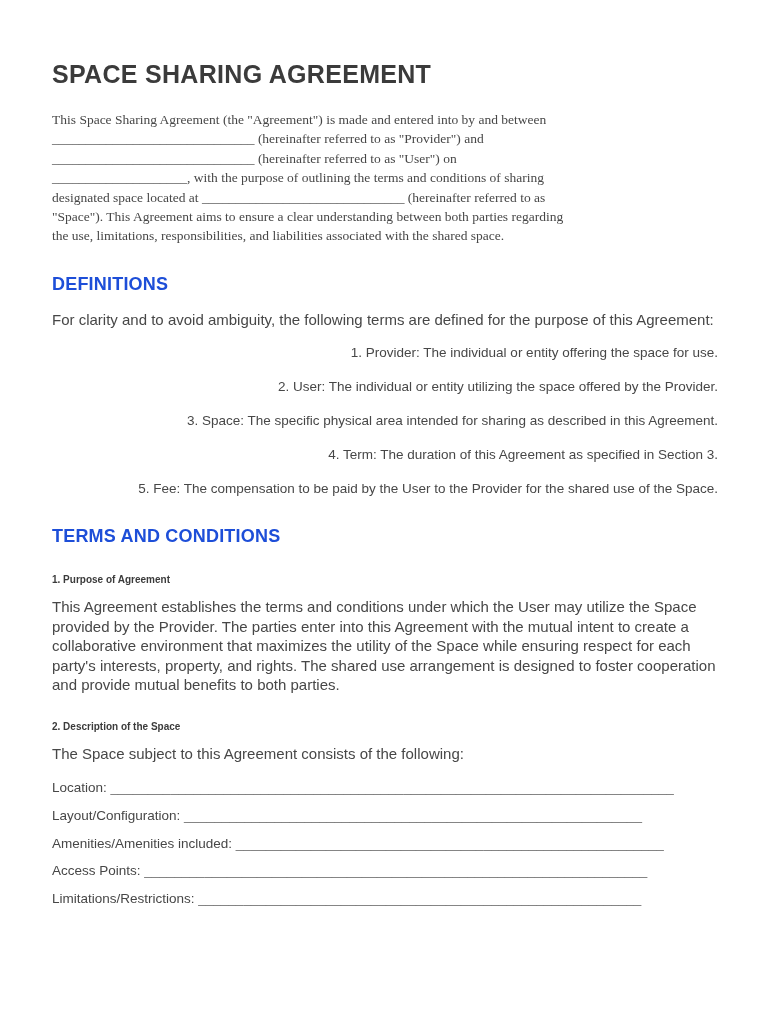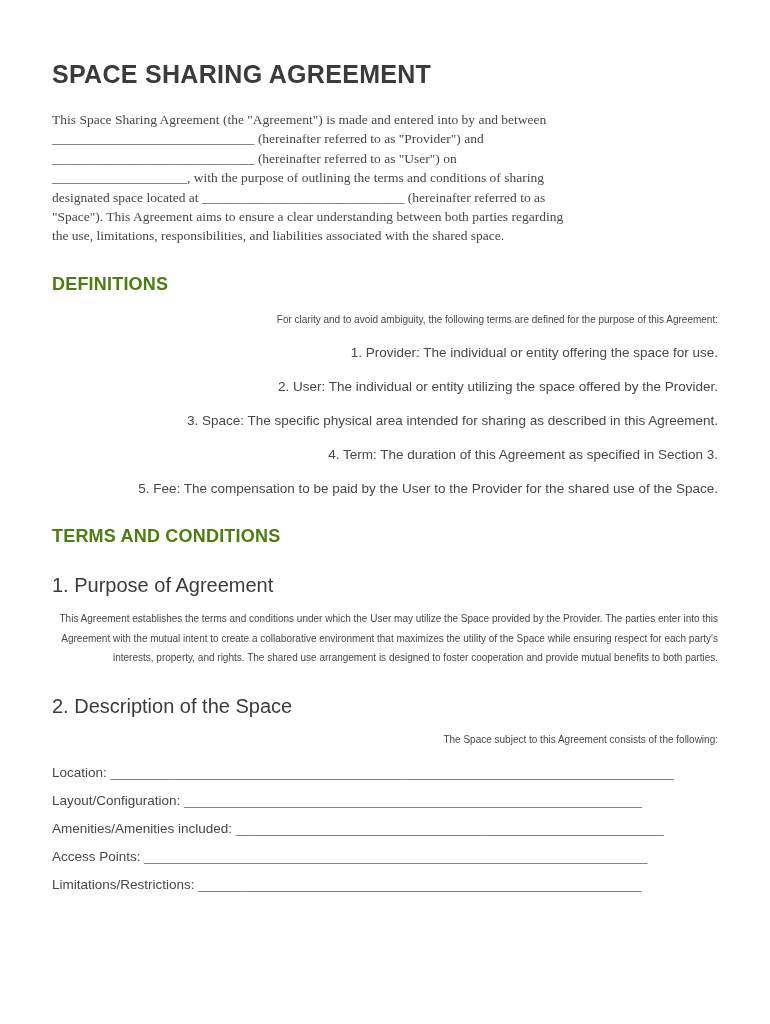--- a/index.html
+++ b/index.html
@@ -28,43 +28,42 @@
     letter-spacing: 0.3px;
     margin: 0 0 21px 0;
   }
   .body-line {
     font-size: 13.5px;
     line-height: 19.4px;
     white-space: nowrap;
     color: #474747;
   }
   .para {
-    font-size: 10px;
+    font-size: 15px;
     line-height: 19.4px;
     margin: 0 0 14px 0;
     color: #474747;
-    text-align: right;
   }
   .section-heading {
     font-size: 18px;
     font-weight: bold;
-    color: #4d7c0f;
+    color: #1d4ed8;
     margin: 28px 0 15px 0;
     letter-spacing: 0.2px;
   }
   .def-item {
     font-size: 13.5px;
     line-height: 19.4px;
     margin: 0 0 14.5px 0;
     color: #474747;
     text-align: right;
   }
   .sub-heading {
-    font-size: 20px;
-    font-weight: normal;
+    font-size: 10px;
+    font-weight: bold;
     color: #3b3b3b;
     margin: 27px 0 12px 0;
   }
   .field-row {
     font-size: 13.5px;
     line-height: 19.4px;
     margin: 0 0 8.5px 0;
     white-space: nowrap;
     color: #474747;
   }

